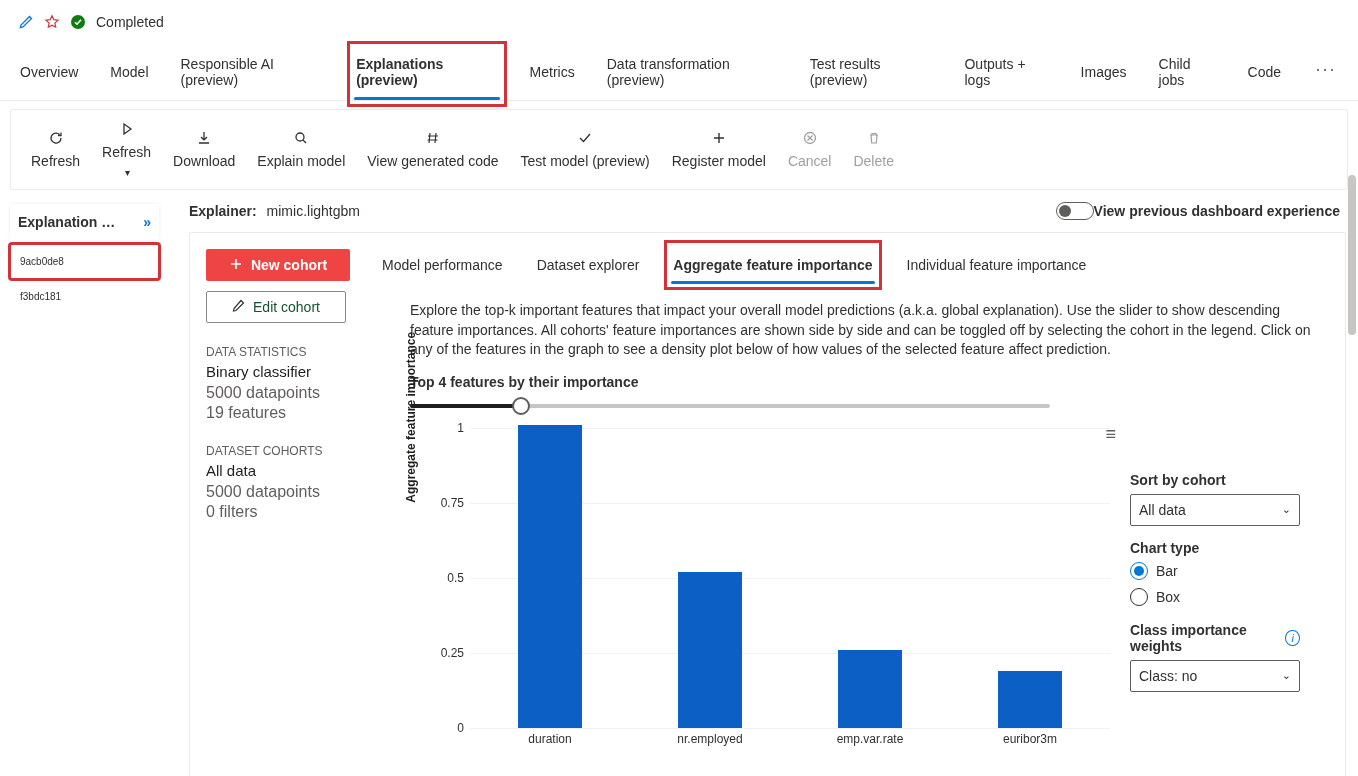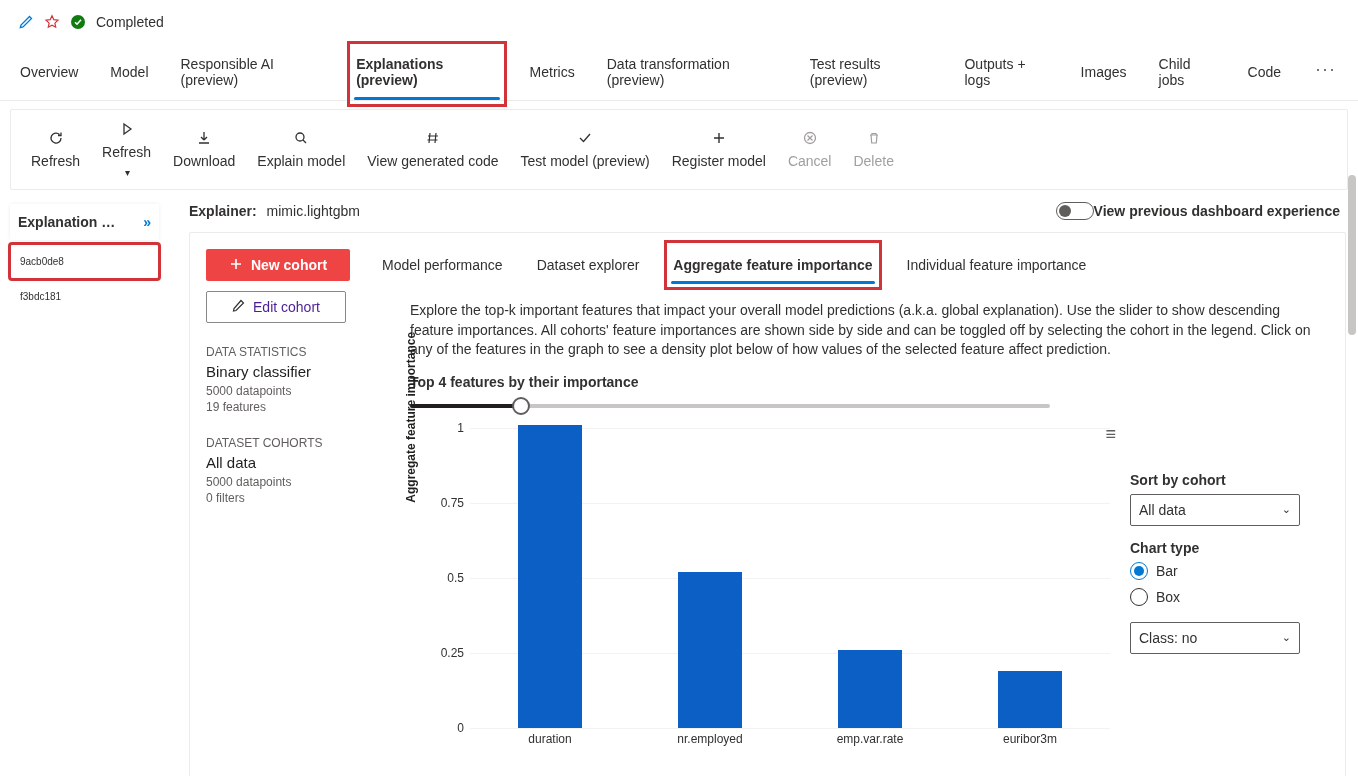--- a/index.html
+++ b/index.html
@@ -42,25 +42,25 @@
   .explainer-label { font-weight: 600; font-size: 14px; }
   .explainer-value { font-size: 14px; color: #323130; }
   .toggle-row { display: flex; align-items: center; }
   .toggle { width: 38px; height: 18px; border-radius: 10px; border: 1px solid #605e5c; position: relative; background: #fff; }
   .toggle-thumb { position: absolute; left: 2px; top: 2px; width: 12px; height: 12px; border-radius: 50%; background: #605e5c; }
 
   
   .dashboard { border: 1px solid #edebe9; border-radius: 2px; display: flex; height: 560px; background: #fff; }
   .dash-left { width: 172px; padding: 16px 12px 16px 16px; border-right: 0; }
   .btn-primary { display: flex; align-items: center; justify-content: center; gap: 8px; width: 144px; height: 32px; background: #ef4444; color: #fff; border: none; font-size: 14px; font-weight: 600; cursor: pointer; border-radius: 2px; margin-bottom: 10px; }
-  .btn-secondary { display: flex; align-items: center; justify-content: center; gap: 8px; width: 140px; height: 32px; background: #fff; color: #4c1d95; border: 1px solid #8a8886; font-size: 14px; cursor: pointer; border-radius: 2px; }
+  .btn-secondary { display: flex; align-items: center; justify-content: center; gap: 8px; width: 140px; height: 32px; background: #fff; color: #14532d; border: 1px solid #8a8886; font-size: 14px; cursor: pointer; border-radius: 2px; }
   .stats-block { margin-top: 22px; }
   .stats-head { font-size: 12px; color: #605e5c; letter-spacing: 0; margin-bottom: 4px; }
   .stats-main { font-size: 15px; color: #201f1e; margin-bottom: 4px; }
-  .stats-sub { font-size: 12px; color: #605e5c; margin-bottom: 2px; }
+  .stats-sub { font-size: 16px; color: #605e5c; margin-bottom: 2px; }
 
   
   .dash-right { flex: 1; padding: 14px 18px 0 18px; display: flex; flex-direction: column; }
   .subtabs { display: flex; gap: 30px; border-bottom: 0; margin-bottom: 18px; }
   .subtab { padding: 10px 2px; font-size: 14px; cursor: pointer; position: relative; color: #323130; }
   .subtab.active { font-weight: 600; }
   .subtab.active::after { content: ""; position: absolute; left: 0; right: 0; bottom: -1px; height: 3px; background: #0078d4; border-radius: 2px; }
   .subtab.highlight-red { outline: 3px solid #d13438; outline-offset: 4px; }
 
   .desc-text { font-size: 14px; color: #323130; line-height: 1.4; margin-bottom: 14px; margin-left: 30px; }
@@ -320,20 +320,24 @@
             <div class="ctrl-label">Chart type</div>
             <div class="radio-row">
               <div class="radio checked"></div>
               <span>Bar</span>
             </div>
             <div class="radio-row" style="margin-bottom:16px;">
               <div class="radio"></div>
               <span>Box</span>
             </div>
 
+            <div class="info-row" style="margin-bottom:6px;">
+              <div class="ctrl-label" style="margin-bottom:0;">Class importance weights</div>
+              <div class="info-icon">i</div>
+            </div>
             <div class="select">
               <span>Class: no</span>
               <span style="font-size:11px;">⌄</span>
             </div>
           </div>
         </div>
       </div>
     </div>
   </div>
 </div>

